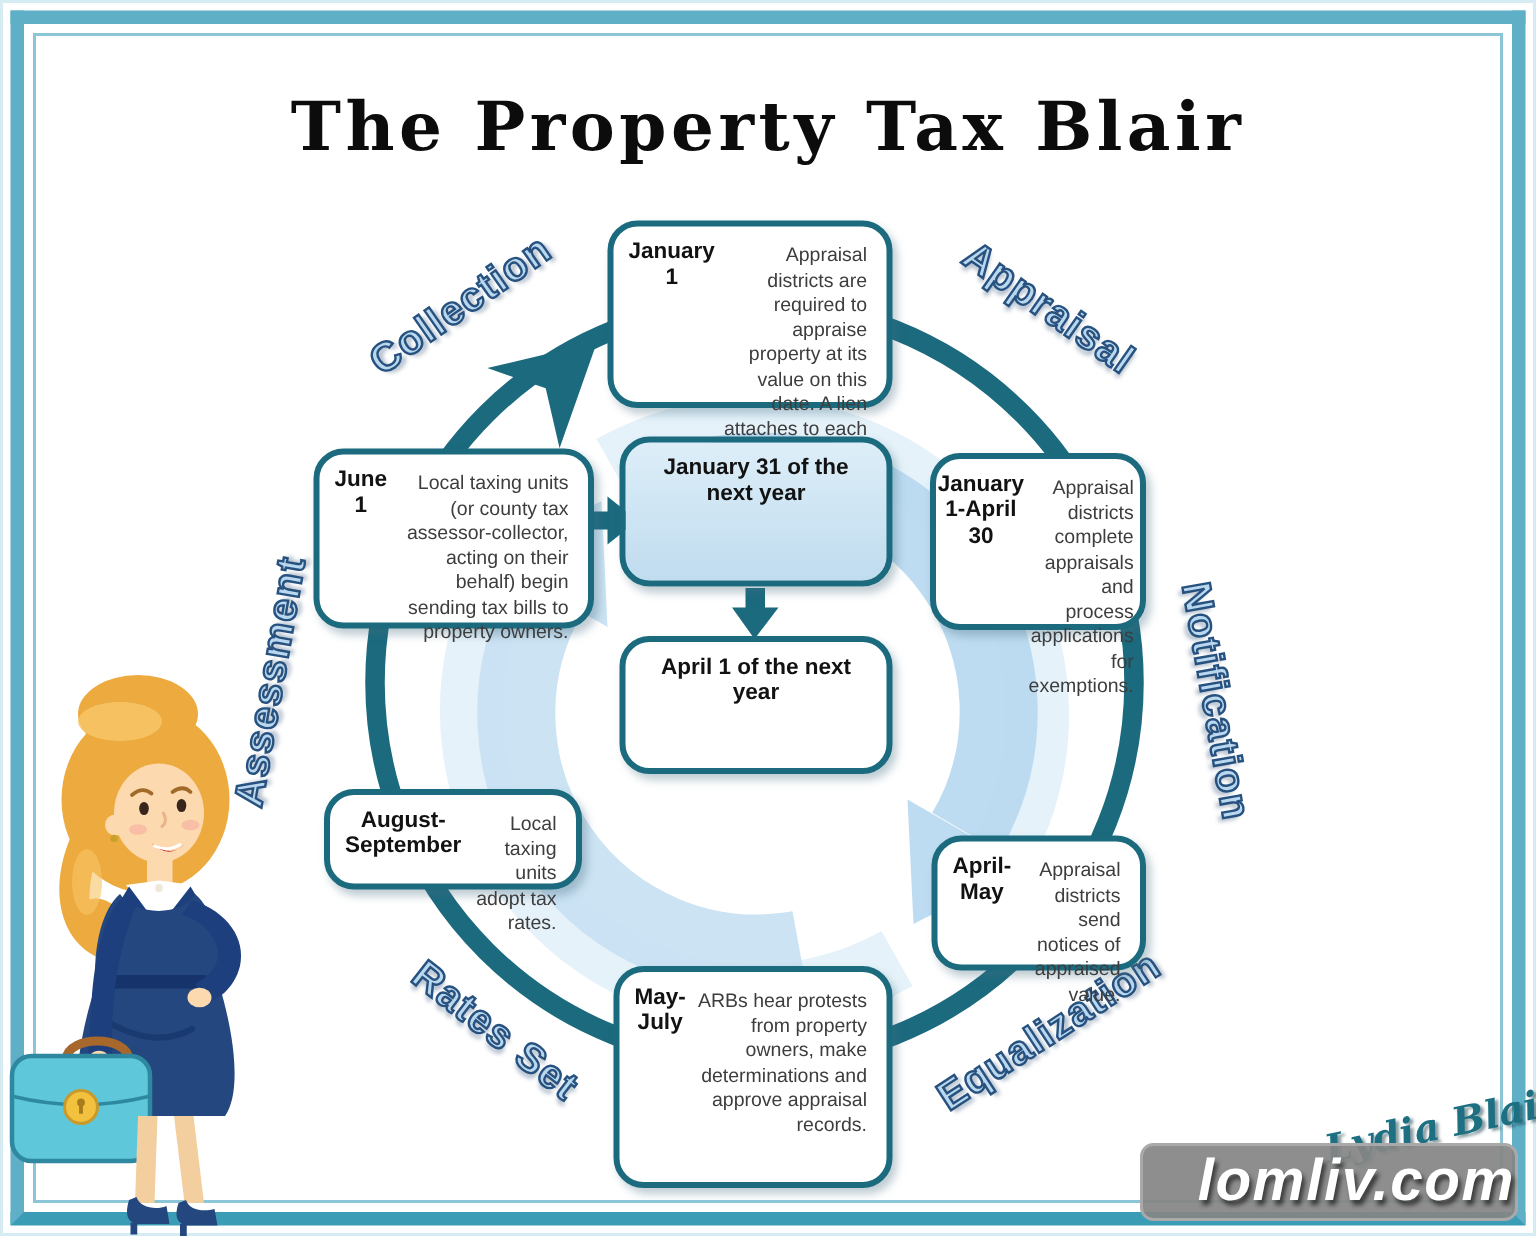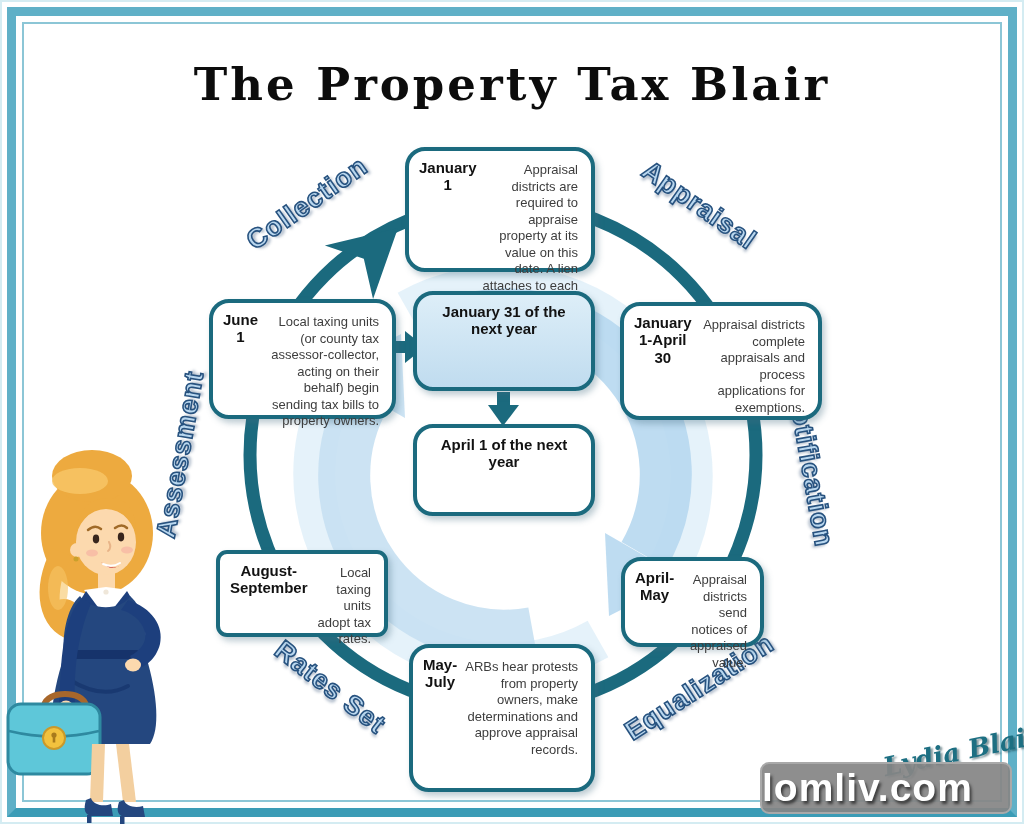--- a/index.html
+++ b/index.html
@@ -27,22 +27,22 @@
     padding:8px 10px;text-align:center;z-index:10;
     display:flex;flex-direction:row;justify-content:center;
   }
   .card h3{font-size:15px;margin:0 0 3px;color:#121212;line-height:1.15;}
   .card p{font-size:13px;margin:3px;color:#3d3d3d;line-height:1.27;text-align:right;}
   #card-jan1{left:405px;top:147px;width:190px;height:125px;}
   #card-jan31{left:413px;top:291px;width:182px;height:100px;background:linear-gradient(180deg,#ddeef8,#c0dcef);}
   #card-jan31 p{color:#4c6b7a;}
   #card-feb1{left:413px;top:424px;width:182px;height:92px;}
   #card-oct1{left:209px;top:299px;width:187px;height:120px;}
-  #card-jan1apr30{left:620px;top:302px;width:202px;height:118px;}
-  #card-augsep{left:216px;top:550px;width:172px;height:87px;border-radius:11px;}
+  #card-jan1apr30{left:620px;top:302px;width:144px;height:118px;}
+  #card-augsep{left:216px;top:526px;width:172px;height:67px;}
   #card-aprmay{left:621px;top:557px;width:143px;height:90px;}
   #card-mayjul{left:409px;top:644px;width:186px;height:148px;}
   
   .phase{
     position:absolute;font-weight:bold;font-size:27px;letter-spacing:1px;
     color:#b9d7ef;-webkit-text-stroke:1.6px #27527f;
     text-shadow:2px 3px 3px rgba(40,70,110,.38);
     white-space:nowrap;z-index:8;
   }
   #phase-collection{left:237px;top:188px;transform:rotate(-35deg);}
@@ -54,21 +54,21 @@
   
   .signature{
     position:absolute;left:882px;top:736px;z-index:48;
     font-family:"DejaVu Serif",serif;font-style:italic;font-weight:bold;
     font-size:26px;color:#1d6f82;transform:rotate(-12deg);
     text-shadow:2px 2px 2px rgba(20,60,70,.5);white-space:nowrap;
   }
   .watermark{
     position:absolute;left:760px;top:762px;width:252px;height:52px;z-index:50;
     background:rgba(133,133,133,.93);border:2px solid #a9a9a9;border-radius:9px;
-    box-sizing:border-box;display:flex;align-items:center;justify-content:flex-start;
+    box-sizing:border-box;display:flex;align-items:center;justify-content:flex-end;font-style:italic;
   }
   .watermark span{
     font-size:39px;font-weight:800;color:#ffffff;letter-spacing:1px;
     text-shadow:2px 3px 3px rgba(40,40,40,.8);
   }
   
   .woman{position:absolute;left:0;top:438px;z-index:45;}
 </style>
 </head>
 <body>

